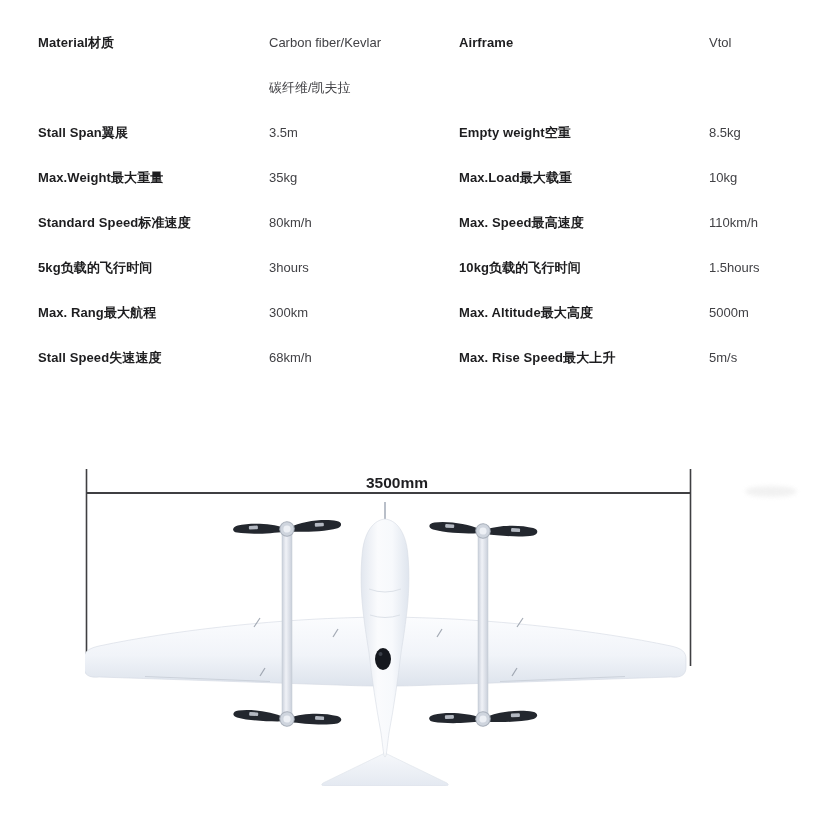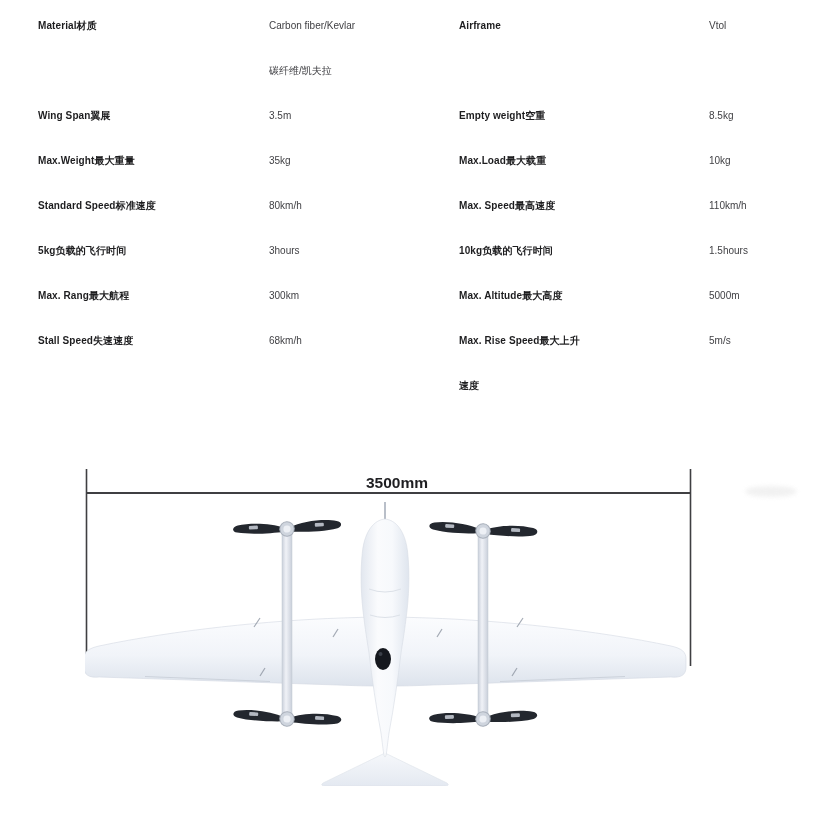--- a/index.html
+++ b/index.html
@@ -3,23 +3,23 @@
 <meta charset="utf-8">
 <style>
   html,body{margin:0;padding:0;background:#ffffff;}
   body{
     width:815px;height:813px;position:relative;overflow:hidden;
     font-family:"Liberation Sans","DejaVu Sans",sans-serif;
     -webkit-font-smoothing:antialiased;
   }
   
   .spec-table{
-    position:absolute;left:38px;top:3px;width:760px;
+    position:absolute;left:38px;top:20px;width:760px;
     display:grid;grid-template-columns:222px 199px 241px 98px;
-    font-size:10px;line-height:45px;color:#202020;
+    font-size:13px;line-height:45px;color:#202020;
   }
   .spec-table .row{display:contents;}
   .cell{white-space:nowrap;}
   .cell.label{font-weight:bold;color:#1d1d1f;letter-spacing:.1px;}
   .cell.value{font-weight:normal;color:#414145;margin-left:9px;}
   .cell div{height:auto;}
   .cell div:empty{display:none;}
   
   .diagram{position:absolute;left:85px;top:461px;width:607px;height:325px;}
   .smudge{
@@ -46,21 +46,21 @@
       <div>Airframe</div>
 
     </div>
     <div class="cell value">
       <div>Vtol</div>
     </div>
   </div>
 
   <div class="row">
     <div class="cell label">
-      <div>Wing Span翼展</div>
+      <div>Stall Span翼展</div>
     </div>
     <div class="cell value">
       <div>3.5m</div>
     </div>
     <div class="cell label">
       <div>Empty weight空重</div>
     </div>
     <div class="cell value">
       <div>8.5kg</div>
     </div>
@@ -128,21 +128,20 @@
 
   <div class="row">
     <div class="cell label">
       <div>Stall Speed失速速度</div>
     </div>
     <div class="cell value">
       <div>68km/h</div>
     </div>
     <div class="cell label">
       <div>Max. Rise Speed最大上升</div>
-      <div>速度</div>
     </div>
     <div class="cell value">
       <div>5m/s</div>
     </div>
   </div>
 </div>
 
 <div class="smudge"></div>
 
 <div class="diagram">

